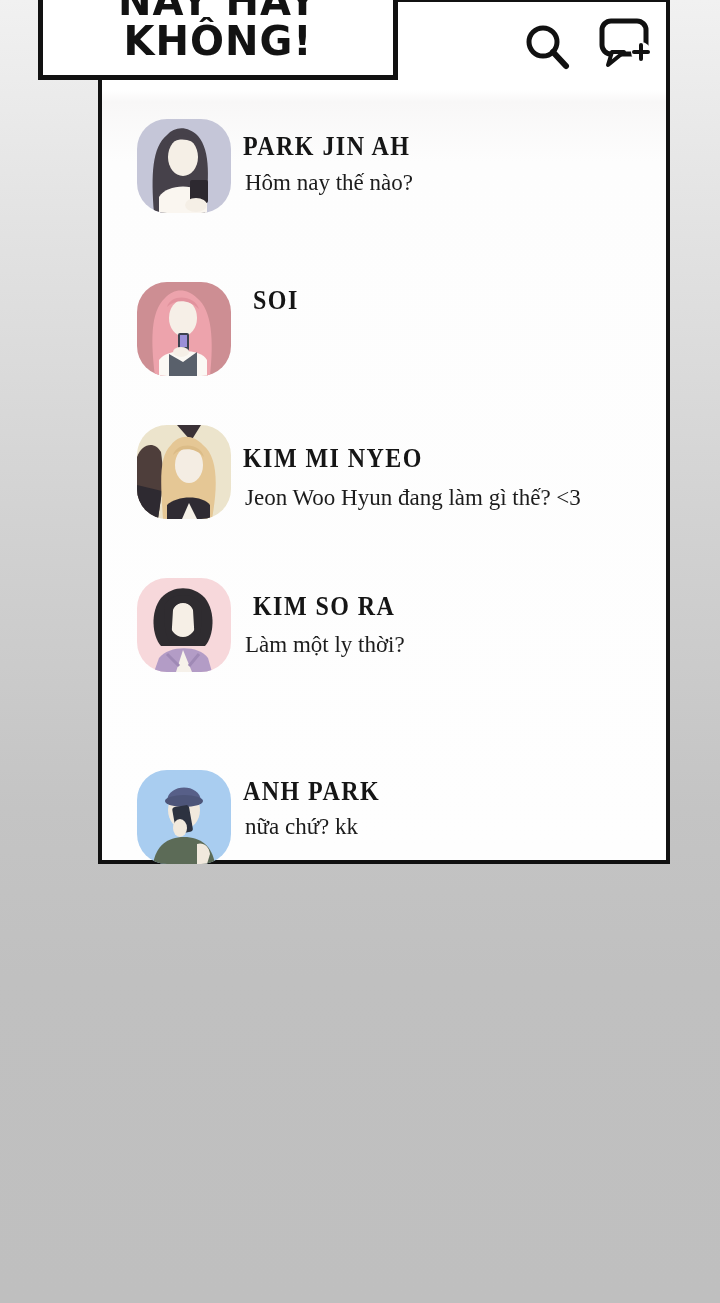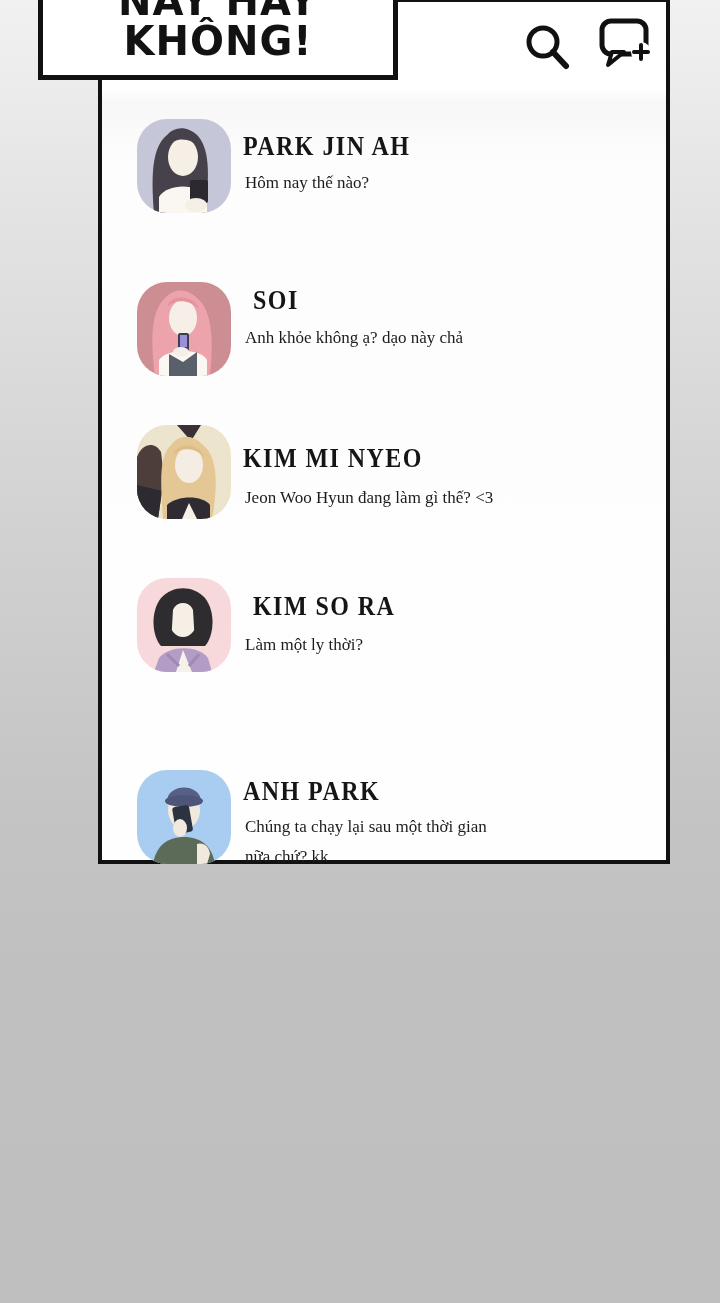--- a/index.html
+++ b/index.html
@@ -29,21 +29,21 @@
   }
   
   .chat-item{position:absolute; left:137px; width:500px; height:130px;font-family:Liberation Serif, serif; --nx:106px; --nt:12px; --mt:49px;}
   .avatar{position:absolute; left:0; top:0; width:94px; height:94px;}
   .avatar svg{display:block;}
   .chat-name{
     position:absolute; left:var(--nx); top:var(--nt);
     font-size:25px; font-weight:bold; letter-spacing:1.5px; color:#151515; white-space:nowrap;
     transform:scale(0.96,1.08); transform-origin:left top;
   }
-  .chat-msg{position:absolute; left:108px; top:var(--mt); font-size:17px; line-height:30px; color:#1c1c1c; white-space:nowrap;}
+  .chat-msg{position:absolute; left:108px; top:var(--mt); font-size:23px; line-height:30px; color:#1c1c1c; white-space:nowrap;}
 </style>
 </head>
 <body>
 
 <div class="screen">
 
   <div class="panel"></div>
 
   <div class="toolbar">
     <button class="icon-btn search">
@@ -106,21 +106,20 @@
             <path d="M22,94 L22,78 C30,66 64,66 70,78 L70,94 Z" fill="#fbf8f4"></path>
             <path d="M32,94 L32,72 L46,80 L60,70 L60,94 Z" fill="#59606b"></path>
             <rect x="41" y="51" width="11" height="18" rx="2" fill="#3c4150"></rect>
             <rect x="43" y="53" width="7" height="12" fill="#9a8fd8"></rect>
             <ellipse cx="44" cy="70" rx="8" ry="5" fill="#f6efe7"></ellipse>
           </g>
         </svg>
       </div>
       <div class="chat-name">SOI</div>
       <div class="chat-msg">
-        <div>Anh khỏe không ạ? dạo này chả</div>
       </div>
     </div>
 
     <div class="chat-item" style="top:425px; --nt:18px; --mt:58px;">
       <div class="avatar">
         <svg width="94" height="94" viewBox="0 0 94 94">
           <defs>
               <clipPath id="av3">
                 <rect width="94" height="94" rx="30"></rect>
               </clipPath>
@@ -185,21 +184,20 @@
             <ellipse cx="47" cy="31" rx="19" ry="6" fill="#4d5579"></ellipse>
             <path d="M16,94 C19,76 30,67 47,67 C64,67 75,76 78,94 Z" fill="#5c6b57"></path>
             <rect x="37" y="36" width="17" height="27" rx="3" fill="#2c3240" transform="rotate(-10 45 49)"></rect>
             <ellipse cx="43" cy="58" rx="7" ry="9" fill="#f1e9dd"></ellipse>
             <path d="M60,94 L60,74 C66,72 72,76 73,84 L70,94 Z" fill="#f1e9dd"></path>
           </g>
         </svg>
       </div>
       <div class="chat-name">ANH PARK</div>
       <div class="chat-msg">
-        <div>Chúng ta chạy lại sau một thời gian</div>
         <div>nữa chứ? kk</div>
       </div>
     </div>
 
   </div>
 
   <div class="bubble">
     <div class="bubble-text">NÀY HAY KHÔNG!</div>
   </div>
 

